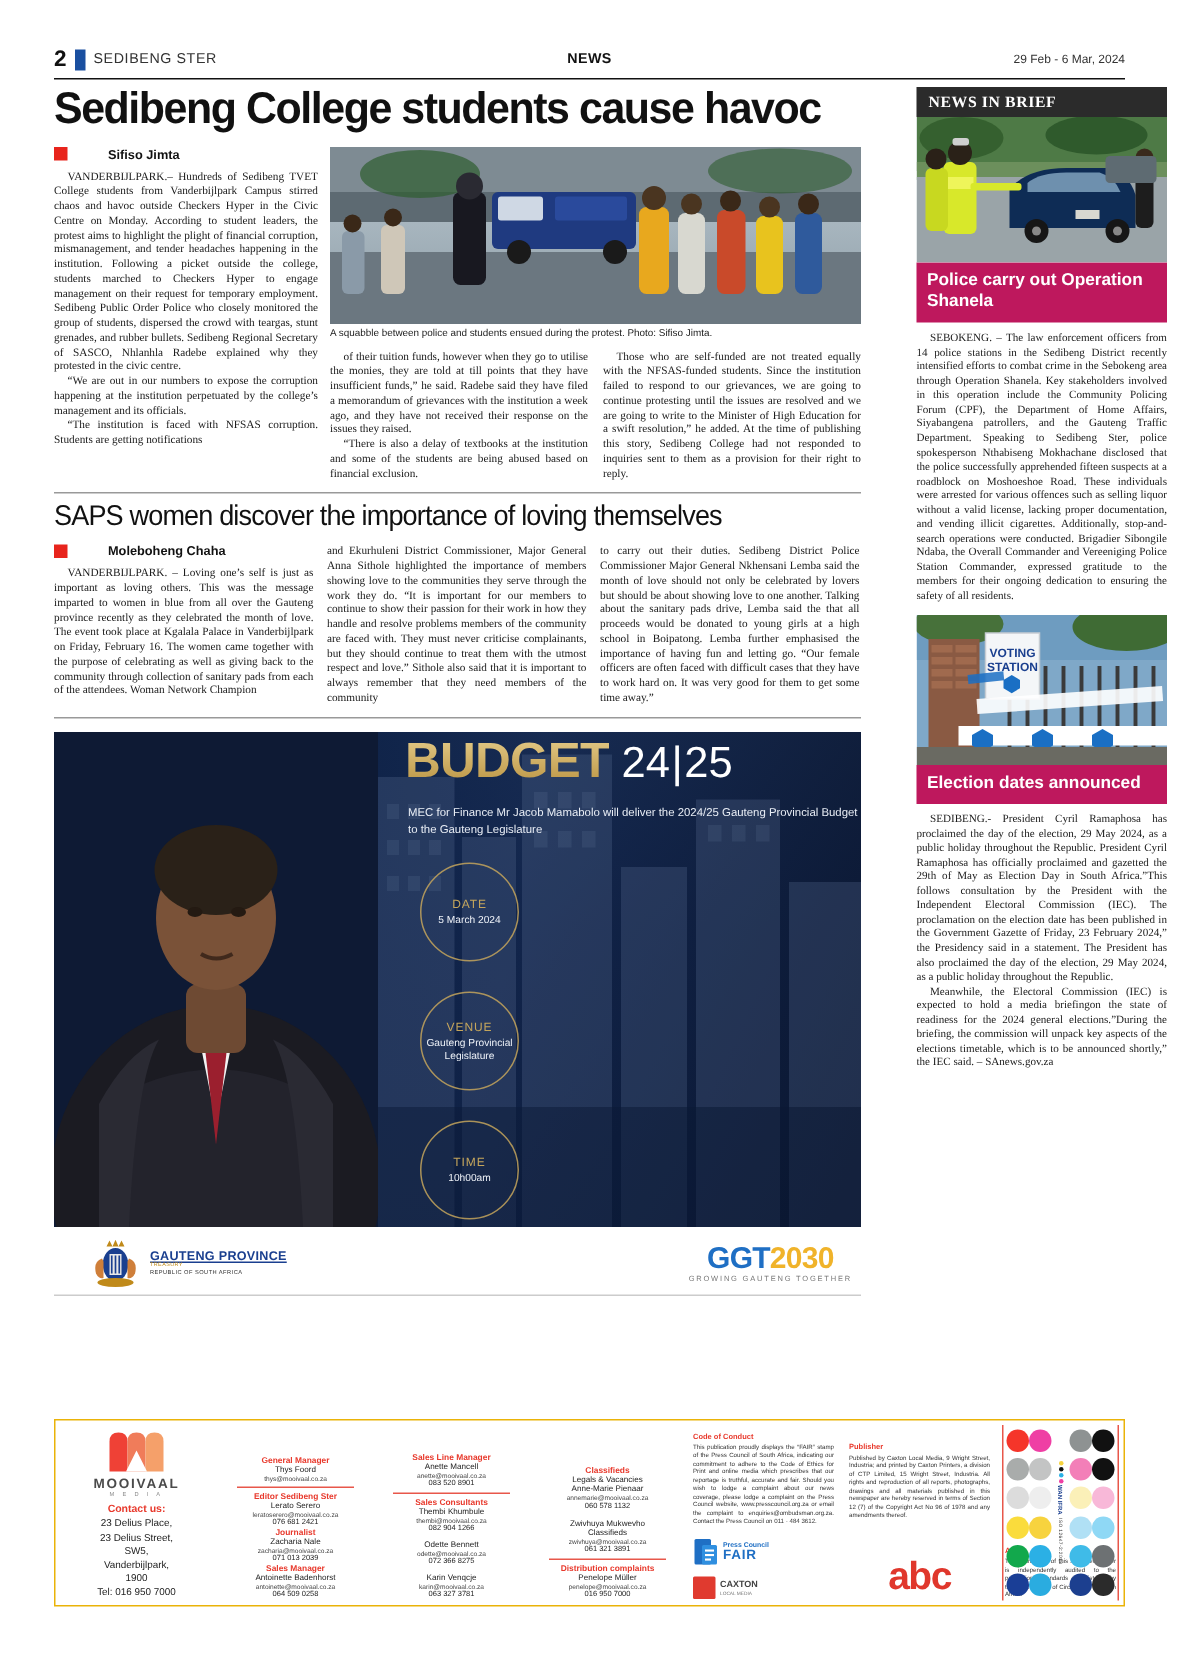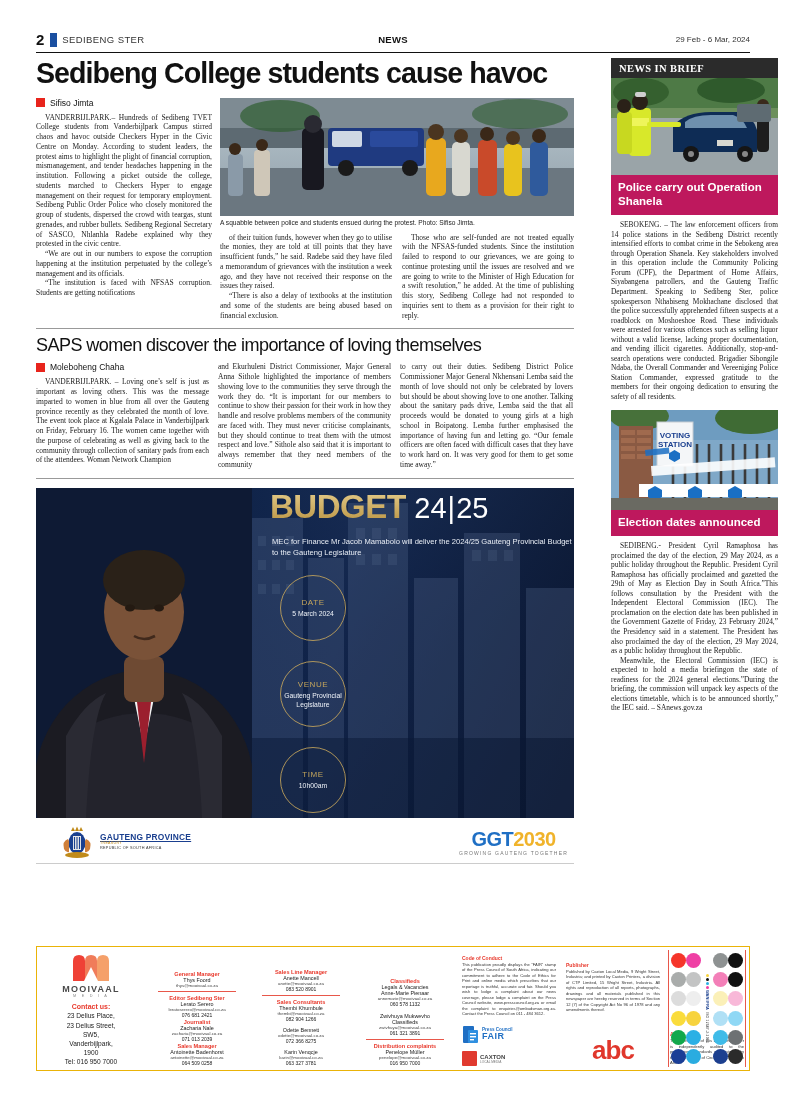--- a/index.html
+++ b/index.html
@@ -46,21 +46,21 @@
     font-family:"Liberation Sans", sans-serif;
     font-weight:bold; font-size:29.5px; line-height:1.0;
     letter-spacing:-1.0px; color:#111; margin:0 0 10px 0;
     transform: scaleX(0.97); transform-origin:left;
   }
 
   .byline { display:flex; align-items:center; gap:5px; margin-bottom:5px; }
   .byline-sq { width:9px; height:9px; background:#e8241c; }
   .byline-name {
     font-family:"Liberation Sans", sans-serif;
-    font-weight:normal; font-size:8.5px; color:#111;
+    font-weight:bold; font-size:8.5px; color:#111;margin-left:22px;
   }
 
   .art1-wrap { display:flex; gap:8px; }
   .art1-col1 { width:176px; }
   .art1-right { width:354px; }
 
   .photo {
     width:100%; position:relative; overflow:hidden;
     background:#6d7b86;
   }

